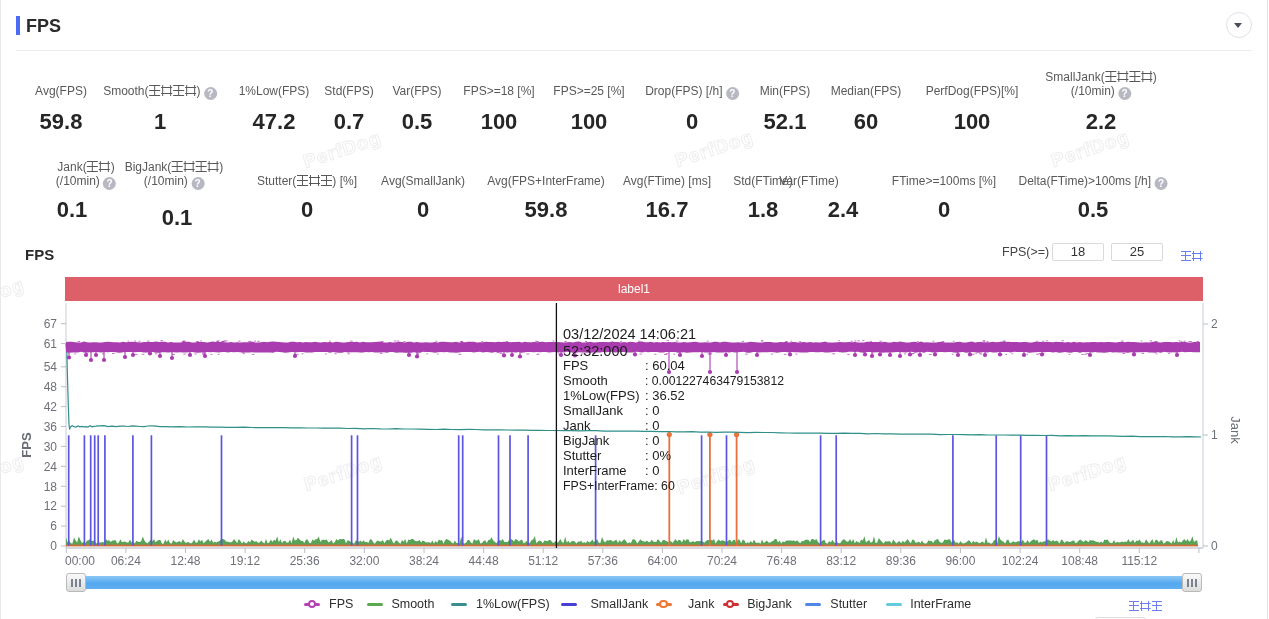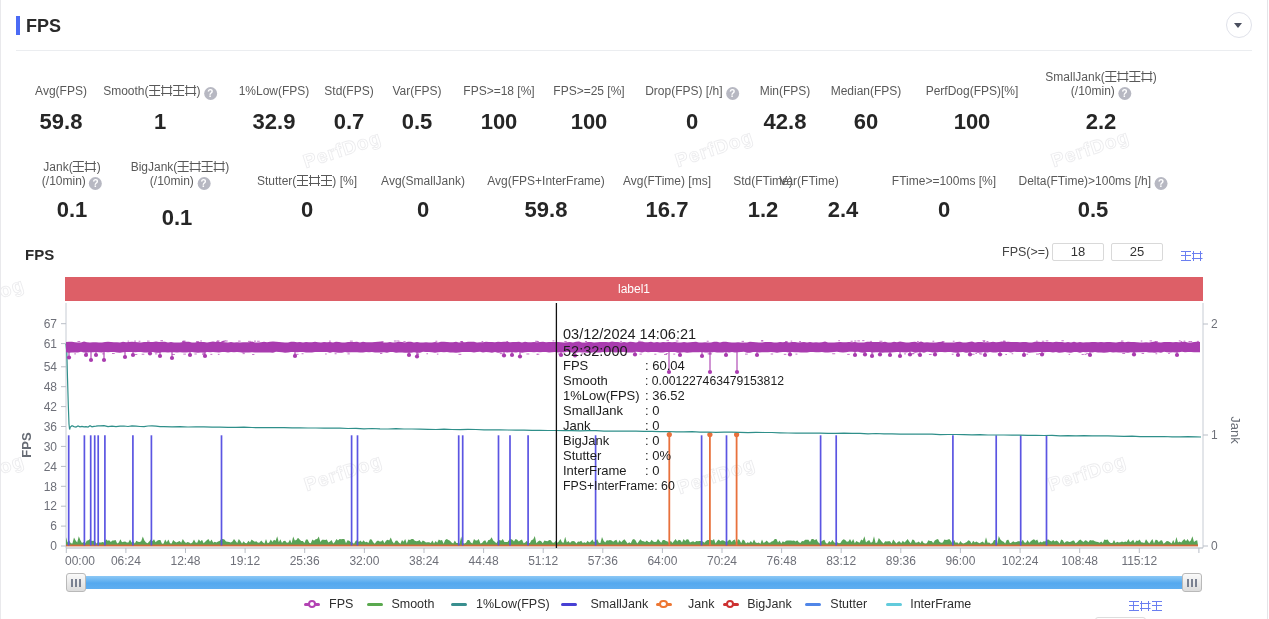--- a/index.html
+++ b/index.html
@@ -49,53 +49,53 @@
 <div class="h1">FPS</div>
 <div class="collapse">
     <i></i>
   </div>
 <div class="sep"></div>
 <div class="lab" style="left:61px;top:84px">Avg(FPS)</div>
 <div class="val" style="left:61px;top:110px">59.8</div>
 <div class="lab" style="left:160px;top:84px">Smooth(<i class="g1"></i><i class="g2"></i><i class="g1"></i><i class="g2"></i>)&nbsp;<span class="q">?</span></div>
 <div class="val" style="left:160px;top:110px">1</div>
 <div class="lab" style="left:274px;top:84px">1%Low(FPS)</div>
-<div class="val" style="left:274px;top:110px">32.9</div>
+<div class="val" style="left:274px;top:110px">47.2</div>
 <div class="lab" style="left:349px;top:84px">Std(FPS)</div>
 <div class="val" style="left:349px;top:110px">0.7</div>
 <div class="lab" style="left:417px;top:84px">Var(FPS)</div>
 <div class="val" style="left:417px;top:110px">0.5</div>
 <div class="lab" style="left:499px;top:84px">FPS&gt;=18 [%]</div>
 <div class="val" style="left:499px;top:110px">100</div>
 <div class="lab" style="left:589px;top:84px">FPS&gt;=25 [%]</div>
 <div class="val" style="left:589px;top:110px">100</div>
 <div class="lab" style="left:692px;top:84px">Drop(FPS) [/h]&nbsp;<span class="q">?</span></div>
 <div class="val" style="left:692px;top:110px">0</div>
 <div class="lab" style="left:785px;top:84px">Min(FPS)</div>
-<div class="val" style="left:785px;top:110px">42.8</div>
+<div class="val" style="left:785px;top:110px">52.1</div>
 <div class="lab" style="left:866px;top:84px">Median(FPS)</div>
 <div class="val" style="left:866px;top:110px">60</div>
 <div class="lab" style="left:972px;top:84px">PerfDog(FPS)[%]</div>
 <div class="val" style="left:972px;top:110px">100</div>
 <div class="lab" style="left:1101px;top:70px">SmallJank(<i class="g1"></i><i class="g2"></i><i class="g1"></i><i class="g2"></i>)<br>(/10min)&nbsp;<span class="q">?</span></div>
 <div class="val" style="left:1101px;top:110px">2.2</div>
-<div class="lab" style="left:72px;top:160px">Jank(<i class="g1"></i><i class="g2"></i>)<br>(/10min)&nbsp;<span class="q">?</span></div>
+<div class="lab" style="left:86px;top:160px">Jank(<i class="g1"></i><i class="g2"></i>)<br>(/10min)&nbsp;<span class="q">?</span></div>
 <div class="val" style="left:72px;top:198px">0.1</div>
-<div class="lab" style="left:180px;top:160px">BigJank(<i class="g1"></i><i class="g2"></i><i class="g1"></i><i class="g2"></i>)<br>(/10min)&nbsp;<span class="q">?</span></div>
+<div class="lab" style="left:174px;top:160px">BigJank(<i class="g1"></i><i class="g2"></i><i class="g1"></i><i class="g2"></i>)<br>(/10min)&nbsp;<span class="q">?</span></div>
 <div class="val" style="left:177px;top:206px">0.1</div>
 <div class="lab" style="left:307px;top:174px">Stutter(<i class="g1"></i><i class="g2"></i><i class="g1"></i>) [%]</div>
 <div class="val" style="left:307px;top:198px">0</div>
 <div class="lab" style="left:423px;top:174px">Avg(SmallJank)</div>
 <div class="val" style="left:423px;top:198px">0</div>
 <div class="lab" style="left:546px;top:174px">Avg(FPS+InterFrame)</div>
 <div class="val" style="left:546px;top:198px">59.8</div>
 <div class="lab" style="left:667px;top:174px">Avg(FTime) [ms]</div>
 <div class="val" style="left:667px;top:198px">16.7</div>
 <div class="lab" style="left:763px;top:174px">Std(FTime)</div>
-<div class="val" style="left:763px;top:198px">1.2</div>
+<div class="val" style="left:763px;top:198px">1.8</div>
 <div class="lab" style="left:809px;top:174px">Var(FTime)</div>
 <div class="val" style="left:843px;top:198px">2.4</div>
 <div class="lab" style="left:944px;top:174px">FTime&gt;=100ms [%]</div>
 <div class="val" style="left:944px;top:198px">0</div>
 <div class="lab" style="left:1093px;top:174px">Delta(FTime)&gt;100ms [/h]&nbsp;<span class="q">?</span></div>
 <div class="val" style="left:1093px;top:198px">0.5</div>
 <div class="sec">FPS</div>
 <div class="fpslab">FPS(&gt;=)</div>
 <div class="inp" style="left:1052px">18</div>
 <div class="inp" style="left:1111px">25</div>

